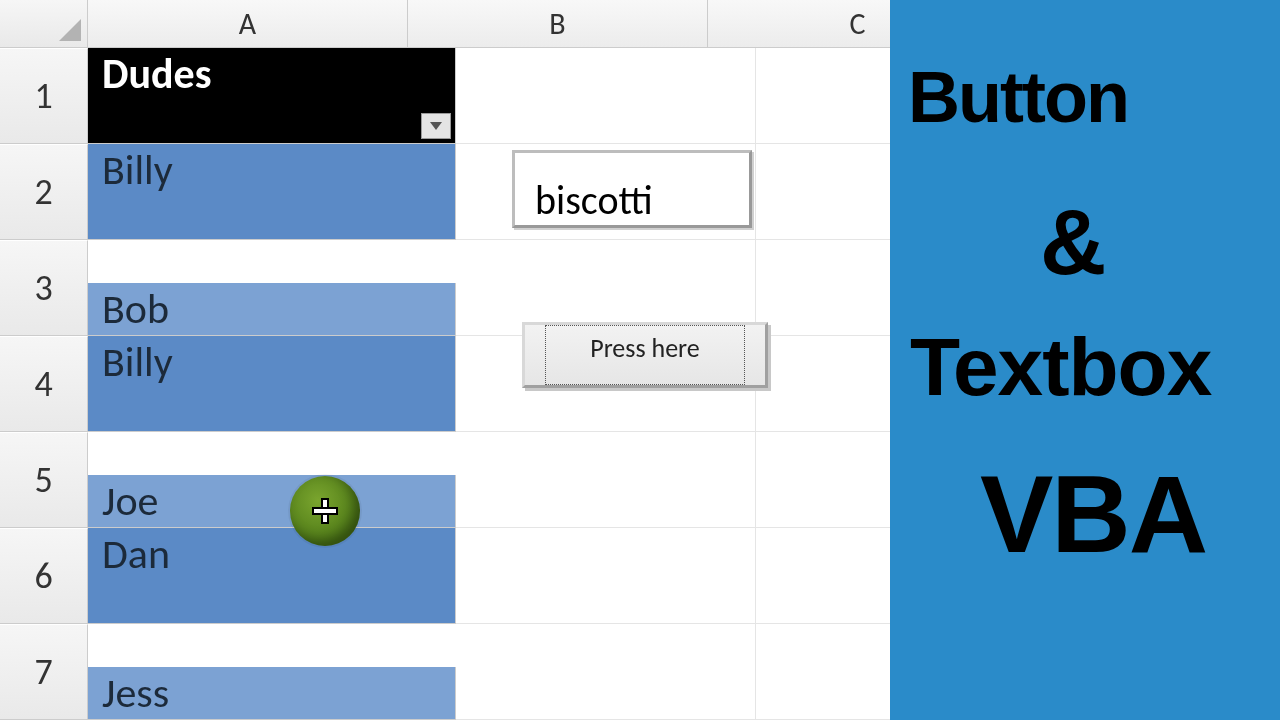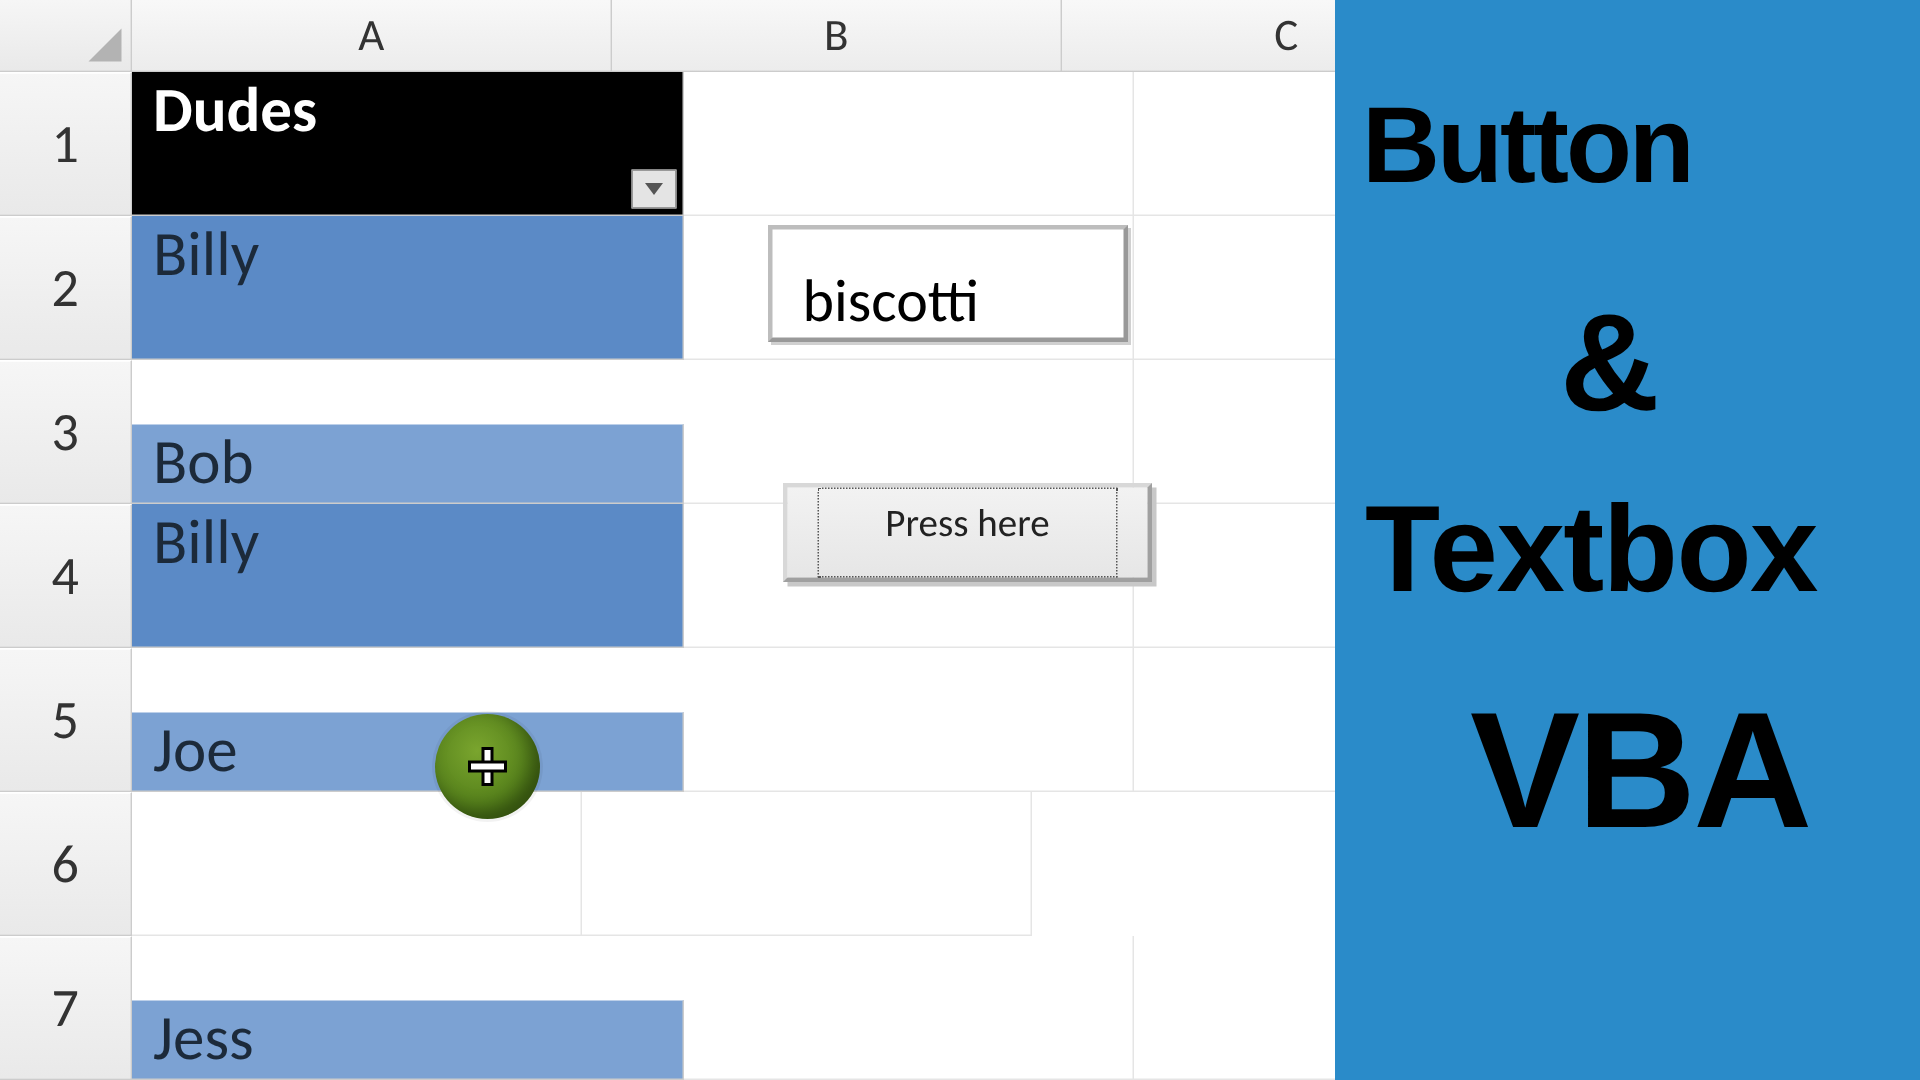--- a/index.html
+++ b/index.html
@@ -94,20 +94,21 @@
       <div class="cellC"></div>
     </div>
     <div class="row">
       <div class="rowhdr">5</div>
       <div class="cellA band2">Joe</div>
       <div class="cellB"></div>
       <div class="cellC"></div>
     </div>
     <div class="row">
       <div class="rowhdr">6</div>
+      <div class="cellA band1">Dan</div>
       <div class="cellB"></div>
       <div class="cellC"></div>
     </div>
     <div class="row">
       <div class="rowhdr">7</div>
       <div class="cellA band2">Jess</div>
       <div class="cellB"></div>
       <div class="cellC"></div>
     </div>
   </div>

